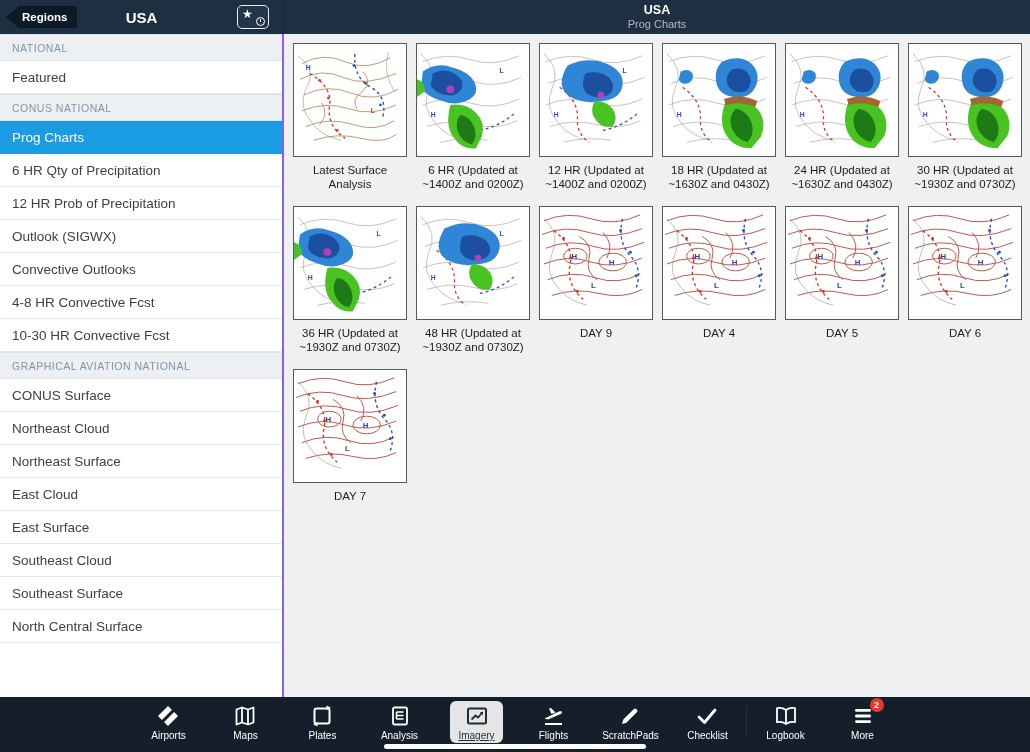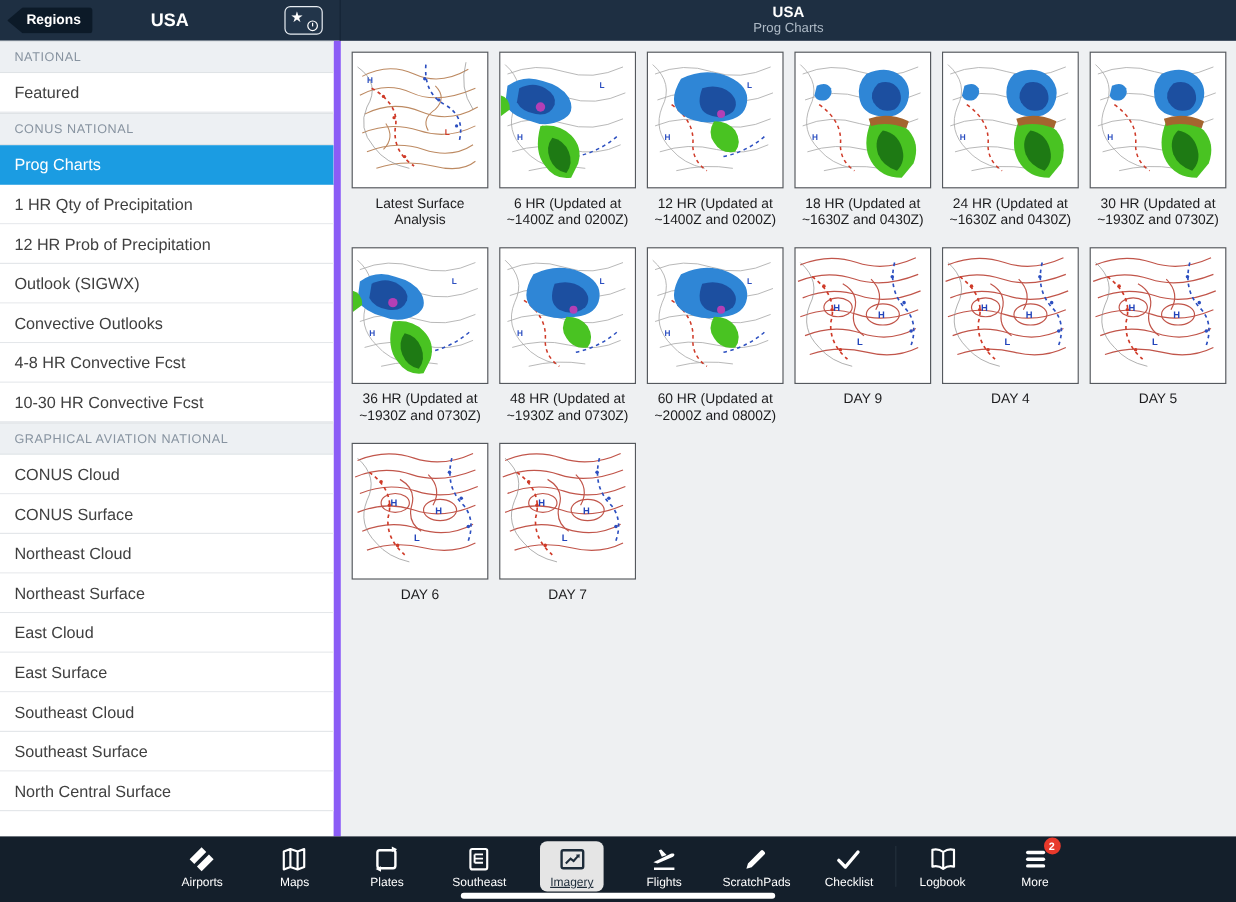--- a/index.html
+++ b/index.html
@@ -18,21 +18,21 @@
              border-radius:5px; background:#22354a; color:#fff; }
   .fav-star { position:absolute; left:4px; top:1px; font-size:12px; line-height:14px; }
   .fav-clock { position:absolute; right:3px; bottom:2px; width:9px; height:9px; border:1.3px solid #fff; border-radius:50%; }
   .fav-clock::after { content:""; position:absolute; left:2.6px; top:0.8px; width:1.2px; height:3px; background:#fff; }
   .hdr-main { flex:1; display:flex; flex-direction:column; align-items:center; justify-content:center; line-height:1.2; }
   .hdr-main .t1 { color:#fff; font-size:12.5px; font-weight:bold; }
   .hdr-main .t2 { color:#aebaC6; font-size:11px; }
 
   
   .middle { flex:1; display:flex; min-height:0; }
-  .sidebar { width:284px; flex:0 0 284px; background:#fff; border-right:6px solid #8b5cf6; overflow:hidden; }
+  .sidebar { width:284px; flex:0 0 284px; background:#fff; border-right:2px solid #8b5cf6; overflow:hidden; }
   .sec-hdr { height:27px; background:#edf0f3; color:#8793a0; font-size:10.5px; letter-spacing:.5px;
              display:flex; align-items:center; padding:0 12px; border-bottom:1px solid #dfe3e6; border-top:1px solid #dfe3e6; }
   .side-item { height:33px; display:flex; align-items:center; padding:0 12px; font-size:13.5px; color:#404040;
                border-bottom:1px solid #e4e7ea; background:#fff; cursor:pointer; }
   .side-item.selected { background:#1b9ce2; color:#fff; border-bottom-color:#1b9ce2; }
 
   
   .content { flex:1; overflow:hidden; padding:9px 8px 0 9px; }
   .grid { display:flex; flex-wrap:wrap; column-gap:9px; row-gap:3px; }
   .tile { width:114px; cursor:pointer; }
@@ -239,28 +239,27 @@
       <div class="t2">Prog Charts</div>
     </div>
   </div>
 
   <div class="middle">
     <div class="sidebar" id="sidebar">
         <div class="sec-hdr">NATIONAL</div>
         <div class="side-item">Featured</div>
         <div class="sec-hdr">CONUS NATIONAL</div>
         <div class="side-item selected">Prog Charts</div>
-        <div class="side-item">1 HR Qty of Precipitation</div>
+        <div class="side-item">6 HR Qty of Precipitation</div>
         <div class="side-item">12 HR Prob of Precipitation</div>
         <div class="side-item">Outlook (SIGWX)</div>
         <div class="side-item">Convective Outlooks</div>
         <div class="side-item">4-8 HR Convective Fcst</div>
         <div class="side-item">10-30 HR Convective Fcst</div>
         <div class="sec-hdr">GRAPHICAL AVIATION NATIONAL</div>
-        <div class="side-item">CONUS Cloud</div>
         <div class="side-item">CONUS Surface</div>
         <div class="side-item">Northeast Cloud</div>
         <div class="side-item">Northeast Surface</div>
         <div class="side-item">East Cloud</div>
         <div class="side-item">East Surface</div>
         <div class="side-item">Southeast Cloud</div>
         <div class="side-item">Southeast Surface</div>
         <div class="side-item">North Central Surface</div>
       </div>
     <div class="content">
@@ -325,28 +324,20 @@
             <div class="thumb">
               <svg viewBox="0 0 114 114">
                 <use href="#art-precip-n"></use>
               </svg>
             </div>
             <div class="tile-label">48 HR (Updated at ~1930Z and 0730Z)</div>
           </div>
           <div class="tile">
             <div class="thumb">
               <svg viewBox="0 0 114 114">
-                <use href="#art-precip-n"></use>
-              </svg>
-            </div>
-            <div class="tile-label">60 HR (Updated at ~2000Z and 0800Z)</div>
-          </div>
-          <div class="tile">
-            <div class="thumb">
-              <svg viewBox="0 0 114 114">
                 <use href="#art-outlook"></use>
               </svg>
             </div>
             <div class="tile-label">DAY 9</div>
           </div>
           <div class="tile">
             <div class="thumb">
               <svg viewBox="0 0 114 114">
                 <use href="#art-outlook"></use>
               </svg>
@@ -412,21 +403,21 @@
           <div class="tab-label">Plates</div>
         </div>
       </div>
       <div class="tab">
         <div class="tab-inner">
           <div class="tab-icon">
             <svg viewBox="0 0 24 24">
               <use href="#icon-documents"></use>
             </svg>
           </div>
-          <div class="tab-label">Southeast</div>
+          <div class="tab-label">Analysis</div>
         </div>
       </div>
       <div class="tab selected">
         <div class="tab-inner">
           <div class="tab-icon">
             <svg viewBox="0 0 24 24">
               <use href="#icon-imagery"></use>
             </svg>
           </div>
           <div class="tab-label">Imagery</div>

